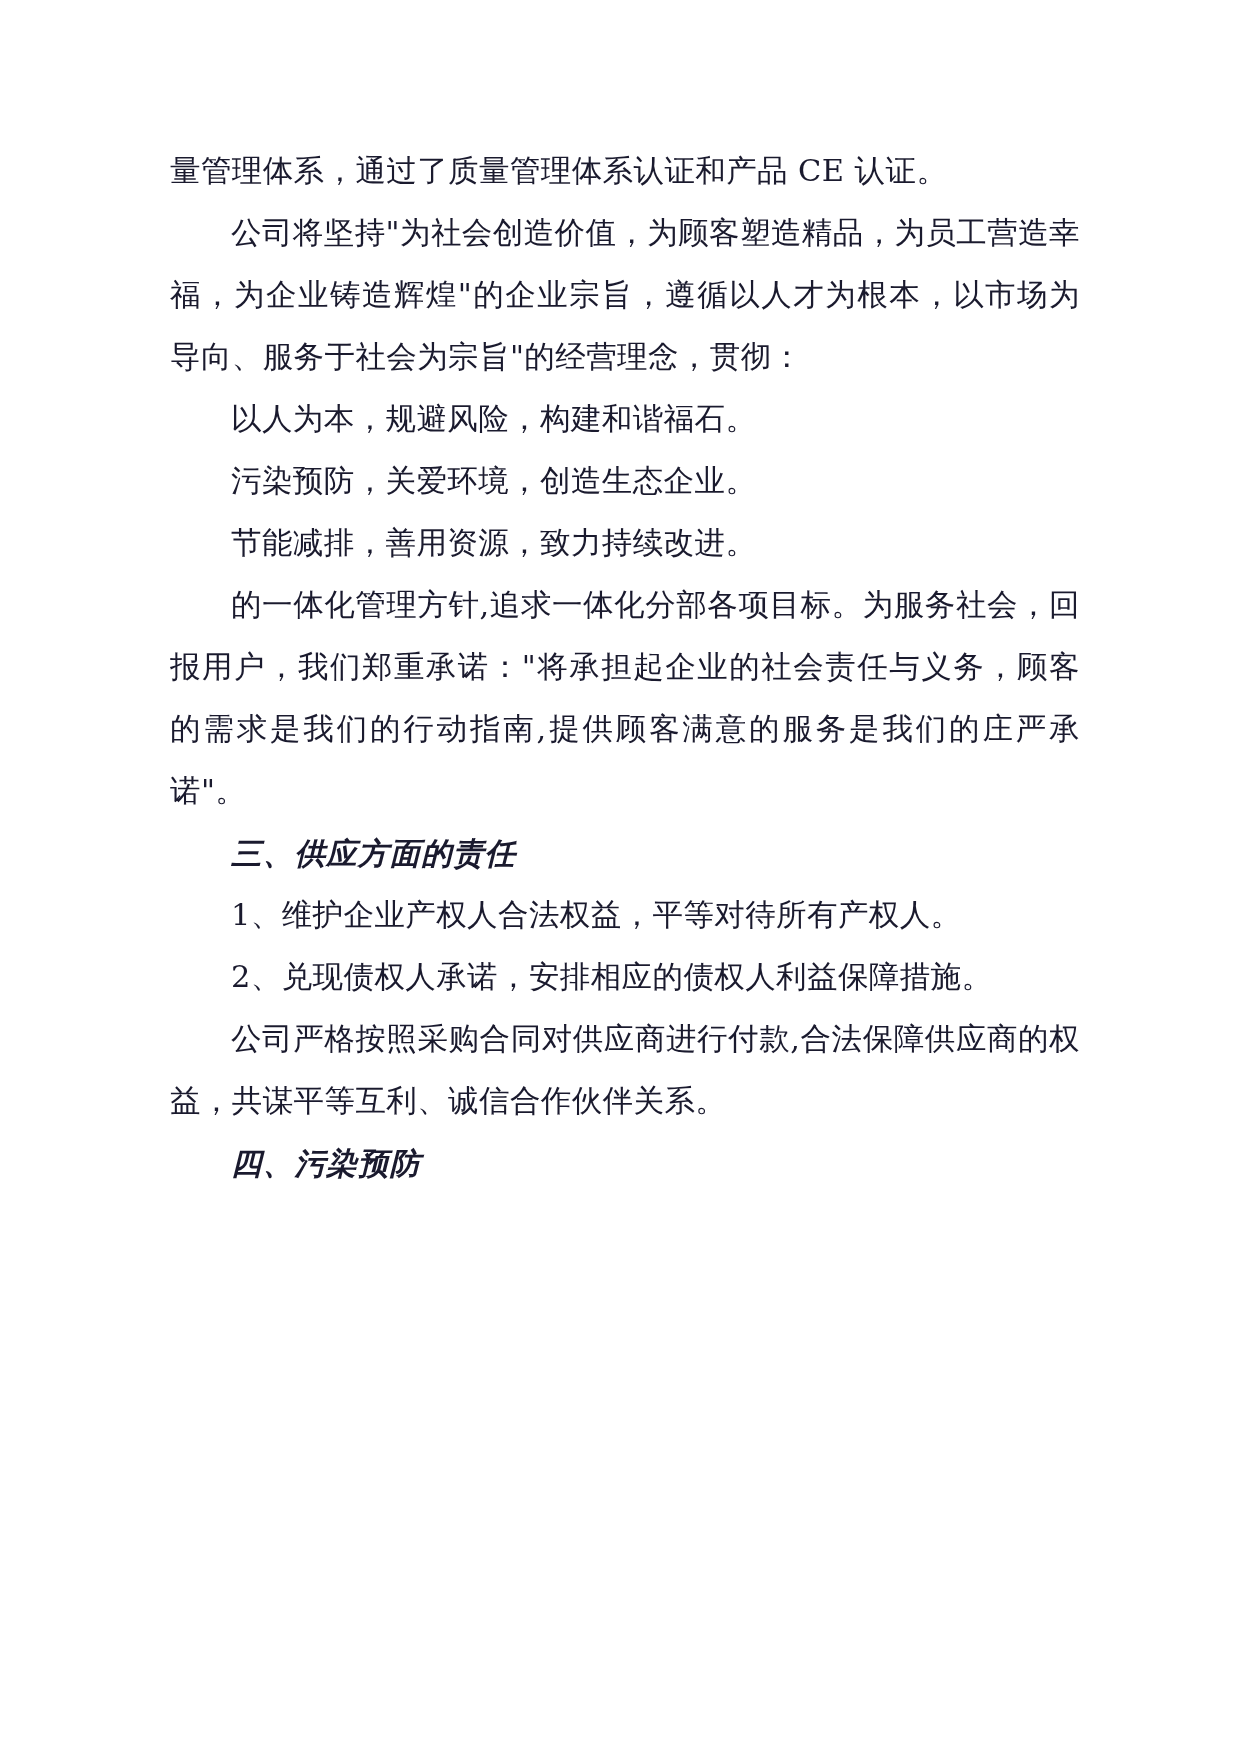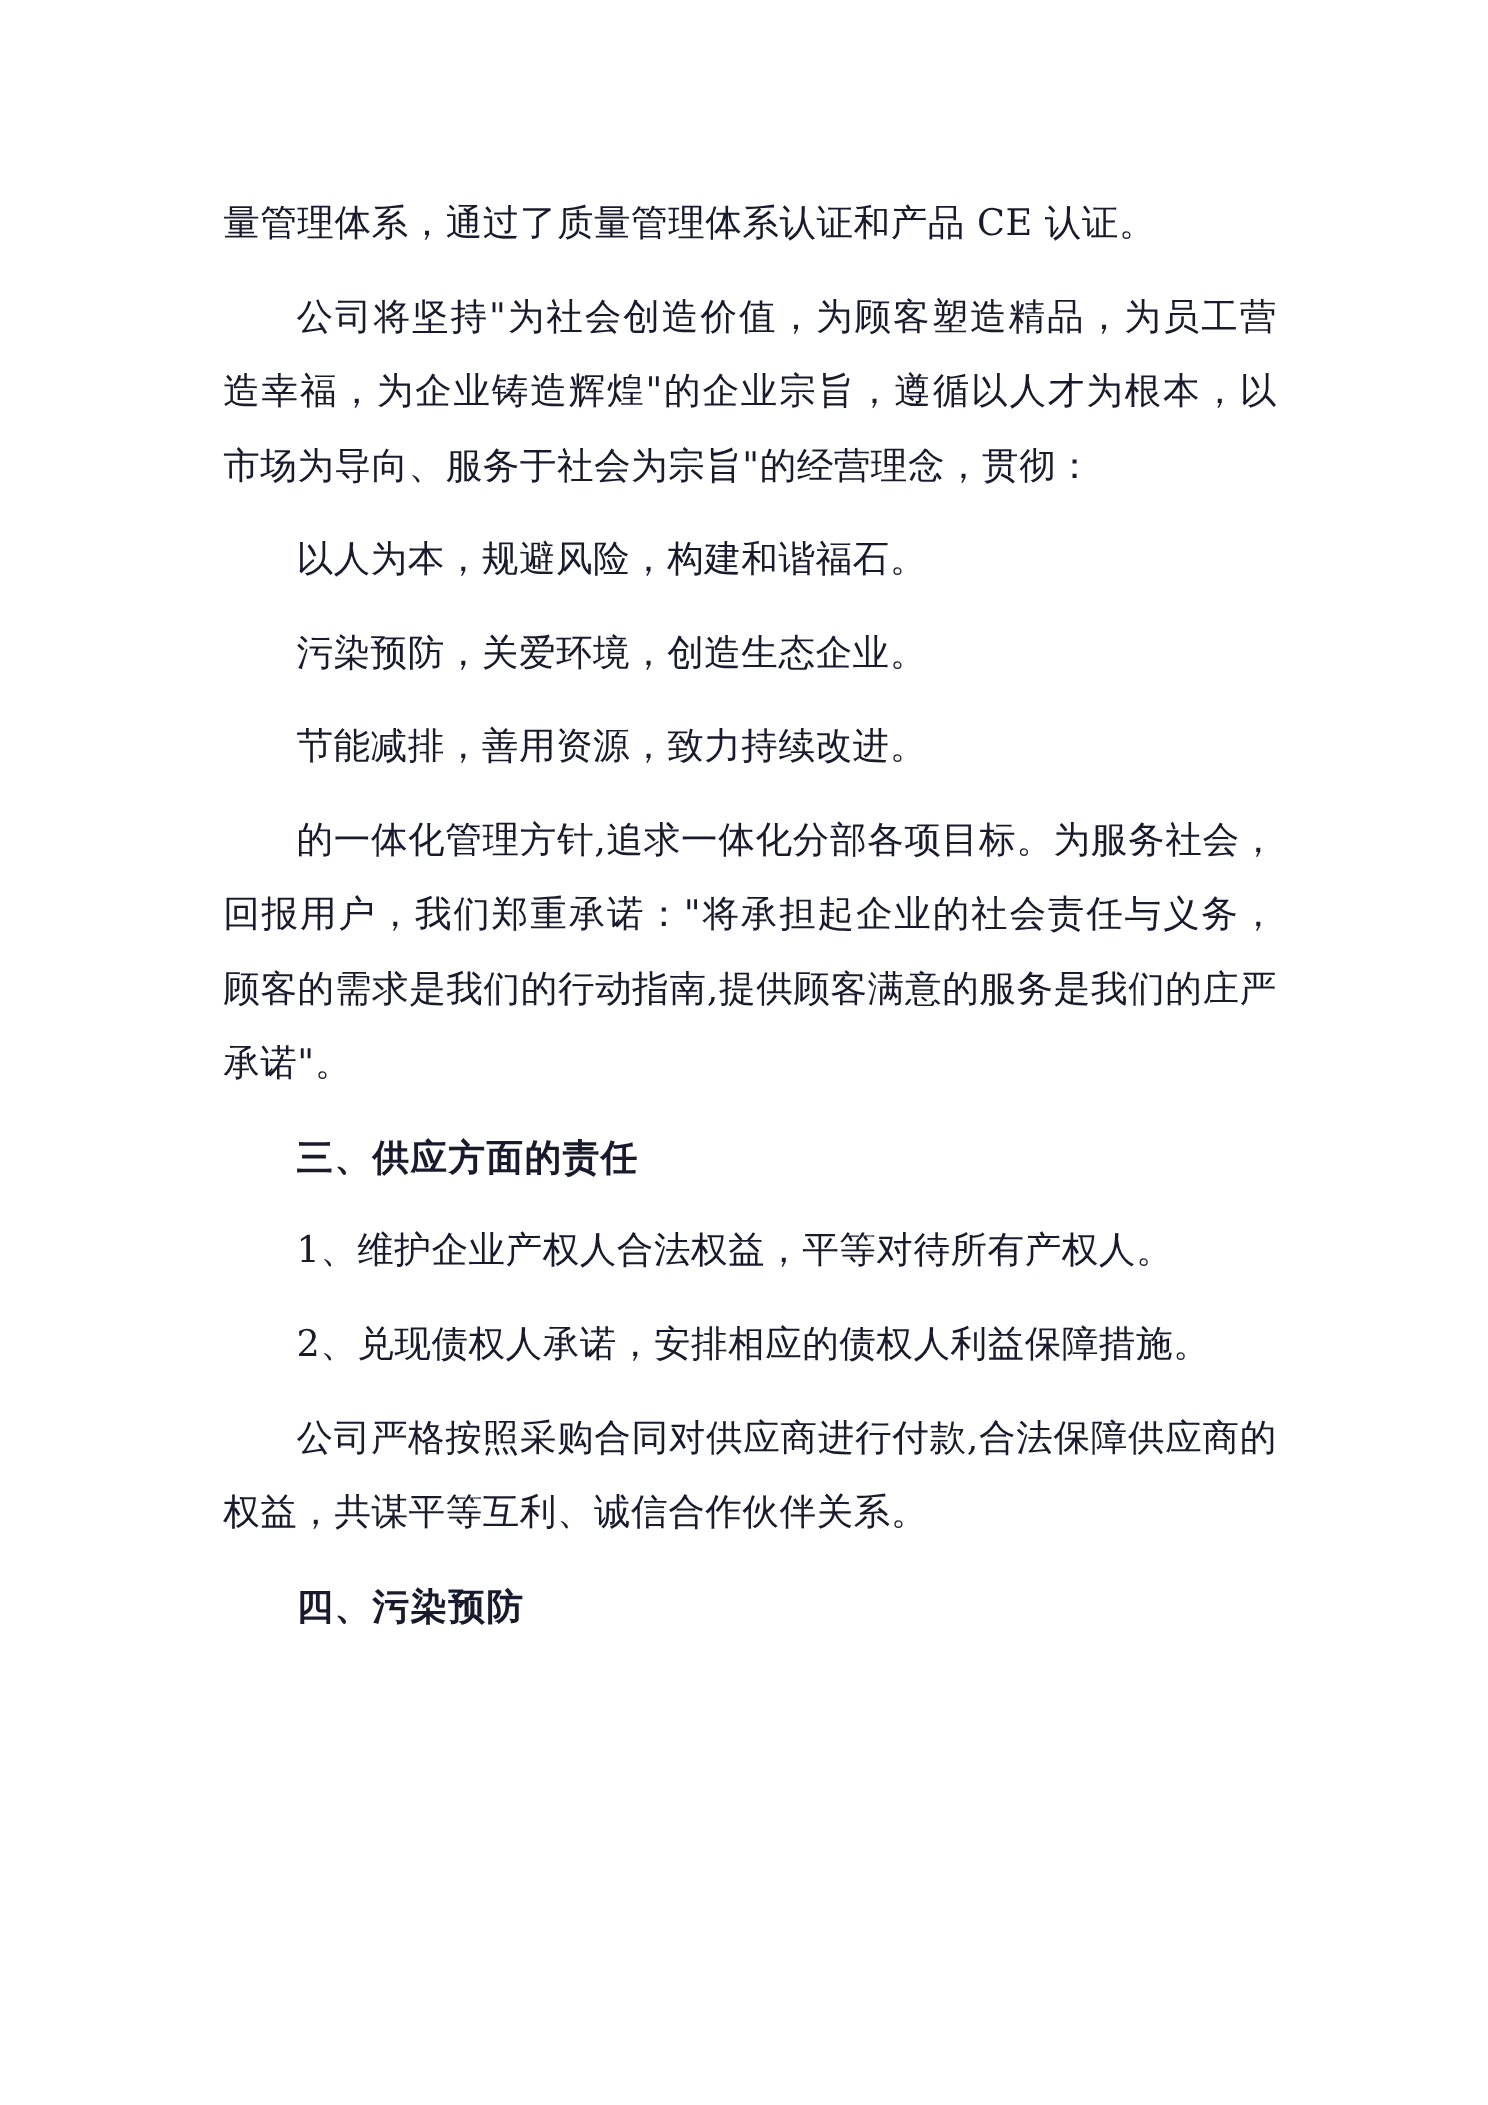--- a/index.html
+++ b/index.html
@@ -25,33 +25,34 @@
     padding: 140px 160px 60px 170px;
   }
   .doc-body {
     font-size: 30.5px;
     line-height: 62px;
     letter-spacing: 0.4px;
     text-align: justify;
     text-justify: inter-ideograph;
   }
   p {
-    margin: 16px;
+    margin: 0;
     padding: 0;
   }
   .para {
     text-indent: 2em;
   }
   .para-noindent {
     text-indent: 0;
   }
   .heading {
     text-indent: 2em;
     font-weight: bold;
     letter-spacing: 1.2px;
+    font-style: italic;
   }
   .list-item {
     text-indent: 2em;
   }
   .tight {
     letter-spacing: -0.2px;
   }
 </style>
 </head>
 <body>

